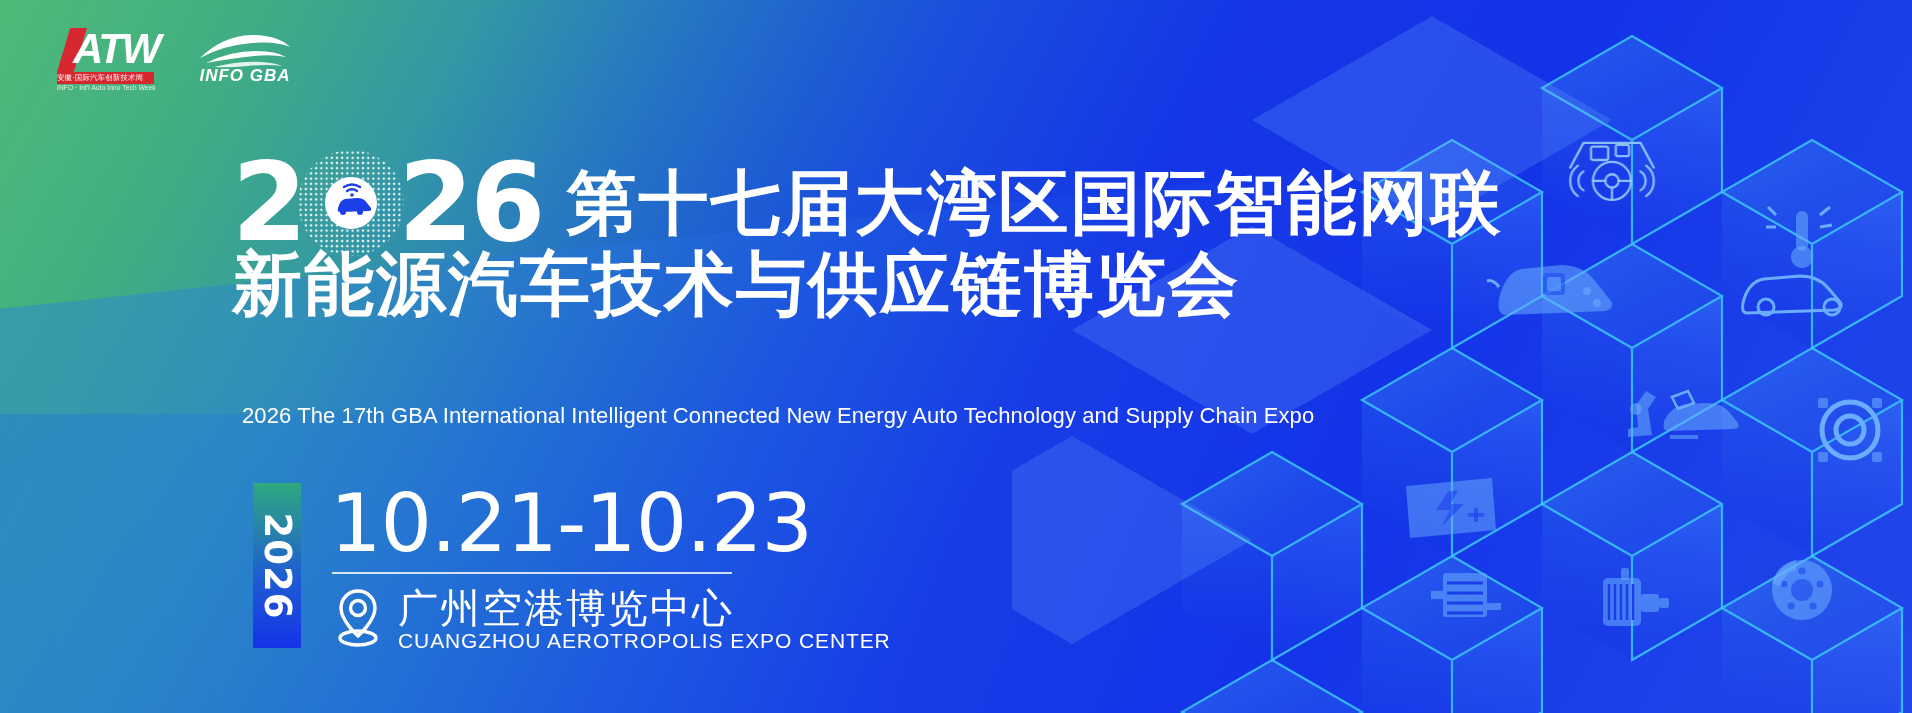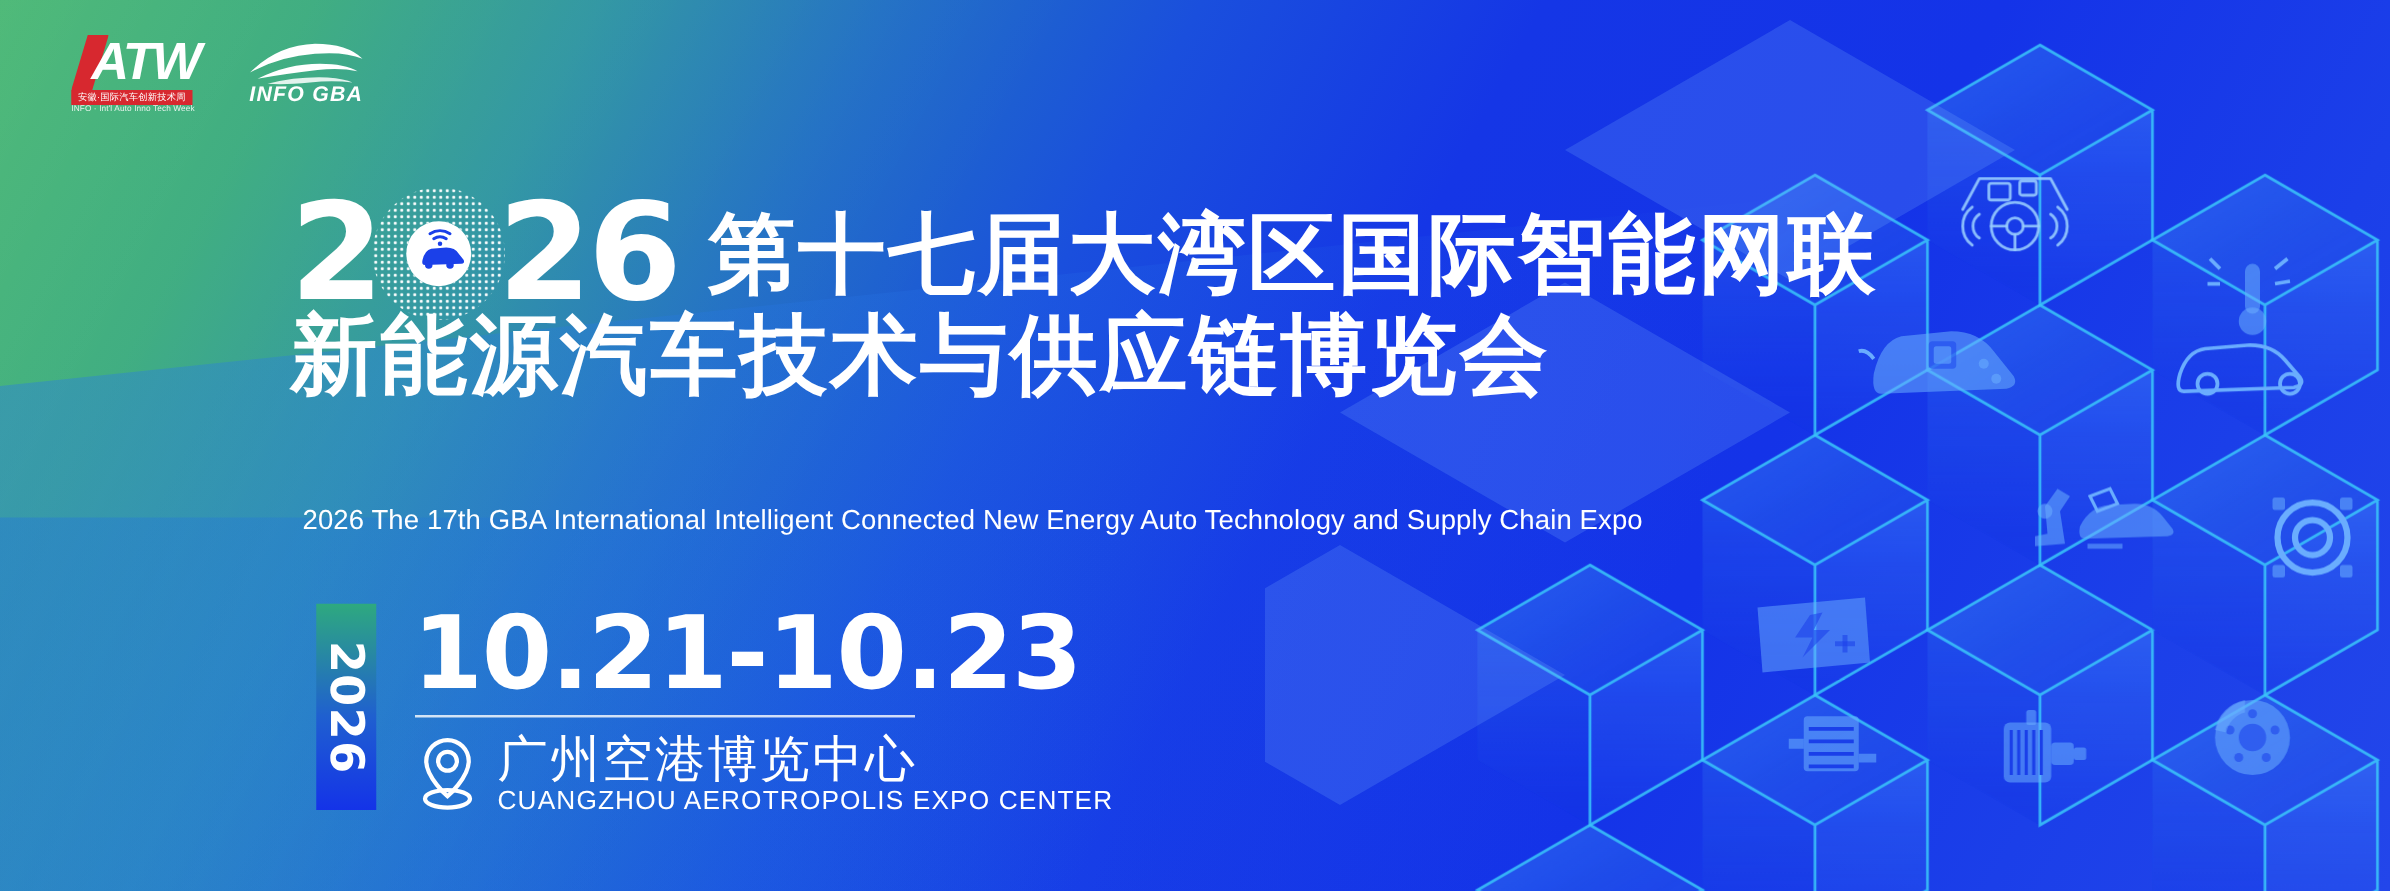--- a/index.html
+++ b/index.html
@@ -35,21 +35,21 @@
   .cubes svg{display:block;}
 
   
   .logos{position:absolute;left:57px;top:28px;height:62px;display:flex;align-items:center;gap:0;}
   .logo-atw{position:relative;width:97px;height:62px;}
   .atw-slash{position:absolute;left:0;top:0;width:30px;height:44px;background:#d7282f;
     clip-path:polygon(44% 0,100% 0,56% 100%,0 100%);}
   .atw-letters{position:absolute;left:16px;top:-1px;font-size:42px;font-weight:bold;font-style:italic;
     color:#fff;letter-spacing:-2px;line-height:44px;font-family:"Liberation Sans",sans-serif;}
   .atw-cn{position:absolute;left:0;top:44px;width:97px;height:12px;background:#d7282f;
-    color:#fff;font-size:7.4px;line-height:12px;text-align:center;letter-spacing:.2px;white-space:nowrap;overflow:hidden;}
+    color:#fff;font-size:7.4px;line-height:12px;text-align:left;letter-spacing:.2px;white-space:nowrap;overflow:hidden;}
   .atw-en{position:absolute;left:0;top:56px;width:97px;text-align:center;color:rgba(255,255,255,.85);
     font-size:6.6px;line-height:8px;white-space:nowrap;letter-spacing:.1px;}
 
   .logo-ufi{display:flex;align-items:center;gap:9px;margin-left:56px;}
   .ufi-mark{display:flex;align-items:flex-end;gap:2px;}
   .ufi-text{font-size:44px;font-weight:bold;color:#fff;line-height:40px;letter-spacing:-1px;
     font-family:"DejaVu Sans",sans-serif;}
   .ufi-dot{width:7px;height:7px;border-radius:50%;background:#fff;margin-bottom:5px;}
   .ufi-sub{color:#fff;font-size:13.5px;line-height:15.5px;letter-spacing:.2px;}
 
@@ -66,24 +66,24 @@
     letter-spacing:2px;line-height:80px;}
   .sub-en{position:absolute;left:242px;top:403px;font-size:22px;color:#fff;letter-spacing:.1px;white-space:nowrap;}
 
   
   .yearbar{position:absolute;left:253px;top:483px;width:48px;height:165px;
     background:linear-gradient(180deg,#2ea97f 0%,#1f5fd0 55%,#1433e8 100%);}
   .yearbar span{position:absolute;left:50%;top:50%;
     transform:translate(-50%,-50%) rotate(90deg);white-space:nowrap;
     font-size:37px;font-weight:bold;color:#fff;letter-spacing:1px;
     font-family:"DejaVu Sans",sans-serif;}
-  .dates{position:absolute;left:330px;top:478px;font-size:81px;font-weight:bold;color:#fff;
+  .dates{position:absolute;left:330px;top:478px;font-size:81px;font-weight:normal;color:#fff;
     line-height:90px;letter-spacing:-1px;font-family:"DejaVu Sans",sans-serif;}
   .rule{position:absolute;left:332px;top:572px;width:400px;height:2px;background:rgba(255,255,255,.8);}
-  .venue{position:absolute;left:332px;top:585px;display:flex;align-items:center;gap:14px;}
+  .venue{position:absolute;left:332px;top:585px;display:flex;align-items:flex-start;gap:14px;}
   .venue-txt{display:flex;flex-direction:column;}
   .venue-cn{font-size:40px;color:#fff;letter-spacing:2px;line-height:46px;}
   .venue-en{font-size:21px;color:#fff;letter-spacing:.9px;line-height:18px;margin-top:1px;}
 </style>
 </head>
 <body>
 
 <div class="banner">
   <div class="sheen1"></div>
   <div class="sheen2"></div>

